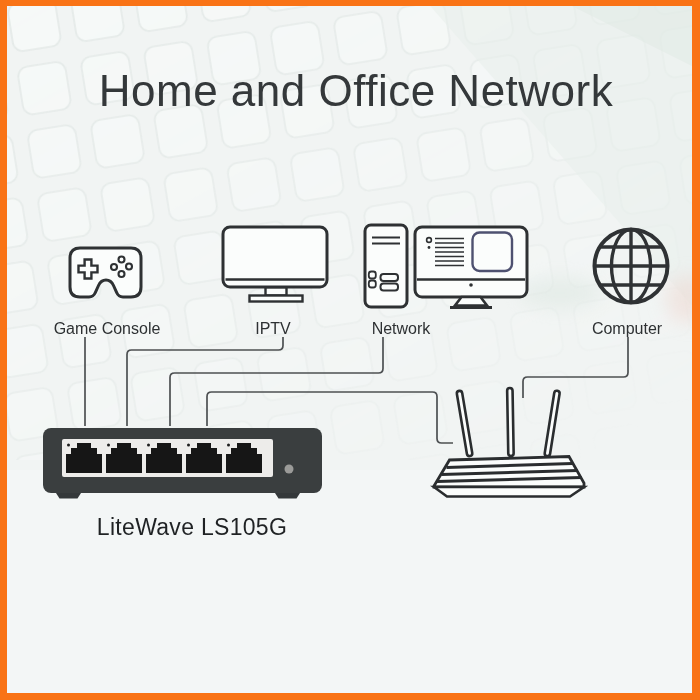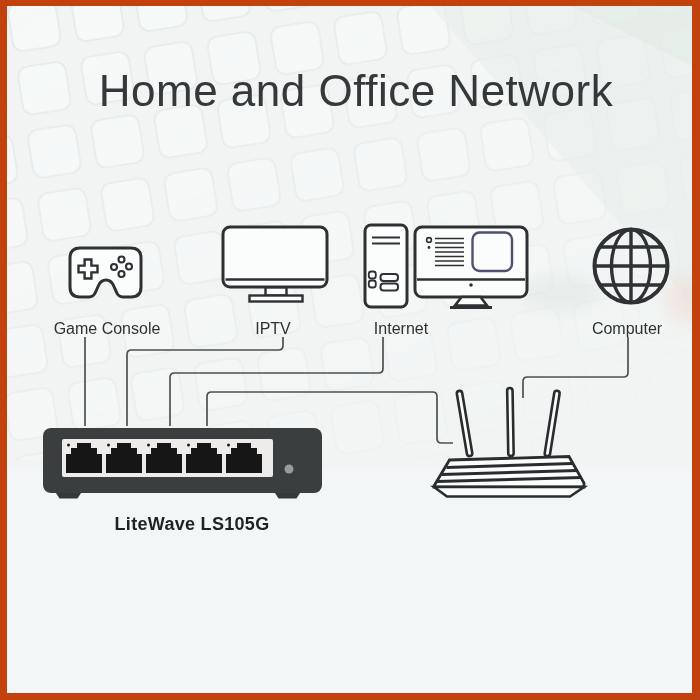--- a/index.html
+++ b/index.html
@@ -1,27 +1,27 @@
 <!DOCTYPE html>
 <html><head>
 <meta charset="utf-8">
 <style>
   html,body{margin:0;padding:0;background:#000;}
-  .stage{position:relative;width:700px;height:700px;background:#c2410c;overflow:hidden;
+  .stage{position:relative;width:700px;height:700px;background:#f97316;overflow:hidden;
          font-family:"Liberation Sans", sans-serif;}
   .canvas{position:absolute;left:7px;top:6px;right:8px;bottom:7px;
           background:#f1f4f3;overflow:hidden;}
   .layer{position:absolute;left:-7px;top:-6px;width:700px;height:700px;}
   svg{display:block;}
   .title{position:absolute;left:349px;top:60px;transform:translateX(-50%);
          font-size:44px;font-weight:300;letter-spacing:.5px;color:#34383a;white-space:nowrap;}
   .dev-label{position:absolute;transform:translateX(-50%);font-size:16px;color:#2e3133;
              white-space:nowrap;}
   .switch-label{position:absolute;left:185px;top:508px;transform:translateX(-50%);
-                font-size:18px;color:#1f2224;white-space:nowrap;letter-spacing:.3px;font-weight:bold;}
+                font-size:23px;color:#1f2224;white-space:nowrap;letter-spacing:.3px;}
 </style>
 </head>
 <body>
 
 <div class="stage">
   <div class="canvas">
     <div class="layer">
 
       <svg width="700" height="700" viewBox="0 0 700 700">
         <defs>
@@ -136,18 +136,18 @@
           <path fill="none" stroke-width="3" d="M 446.5 467.5 L 572.5 463.5 M 441.5 474.5 L 577.5 470.5 M 437 481.5 L 581.5 477.5"></path>
           <path stroke-width="2.6" d="M 434 487 L 447 496.5 H 570 L 584 487 Z"></path>
         </g>
       </svg>
     </div>
 
     <div class="title">Home and Office Network</div>
 
     <div class="dev-label" style="left:100px;top:314px;">Game Console</div>
     <div class="dev-label" style="left:266px;top:314px;">IPTV</div>
-    <div class="dev-label" style="left:394px;top:314px;">Internet</div>
+    <div class="dev-label" style="left:394px;top:314px;">Network</div>
     <div class="dev-label" style="left:620px;top:314px;">Computer</div>
 
     <div class="switch-label">LiteWave LS105G</div>
   </div>
 </div>
 
 </body></html>

